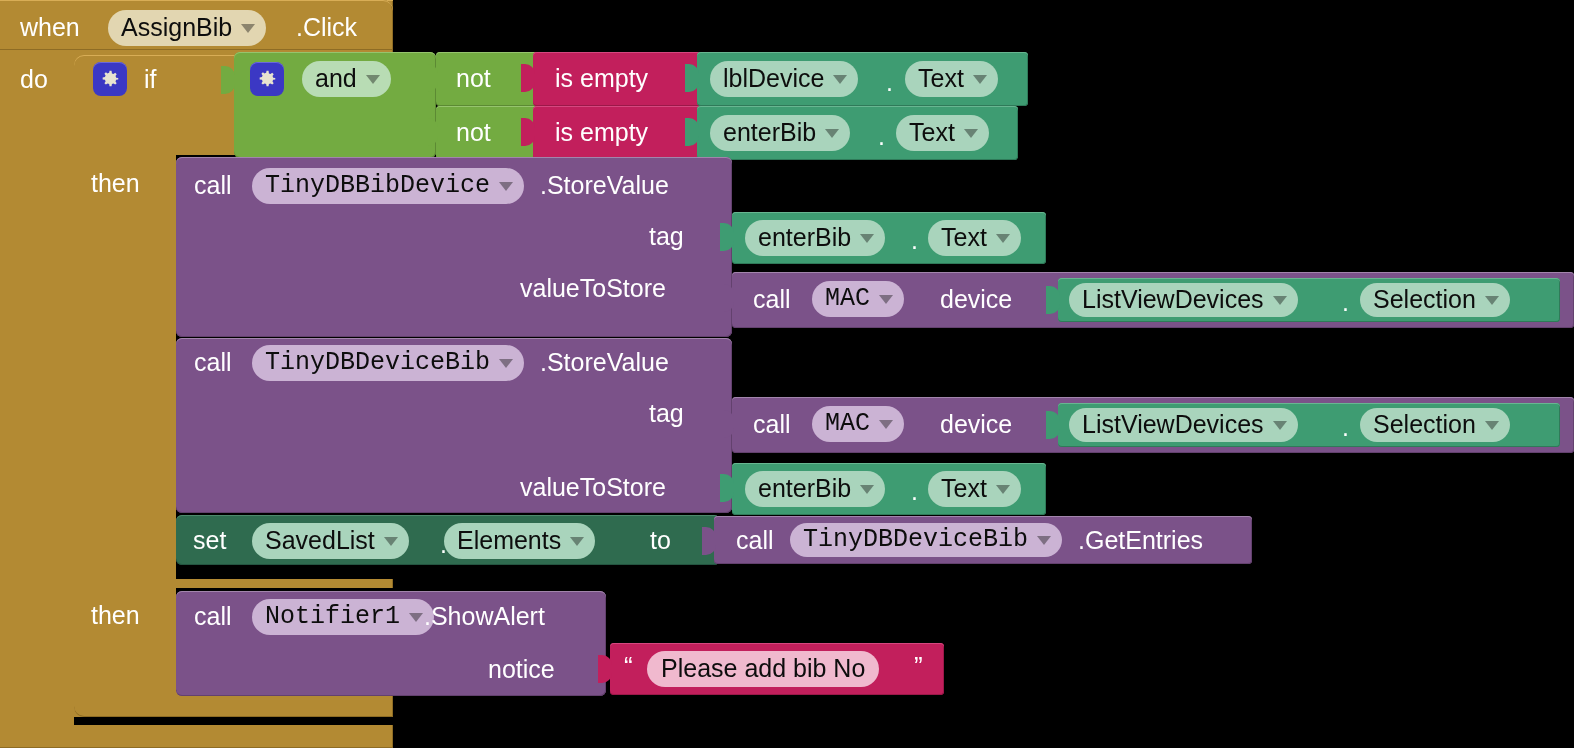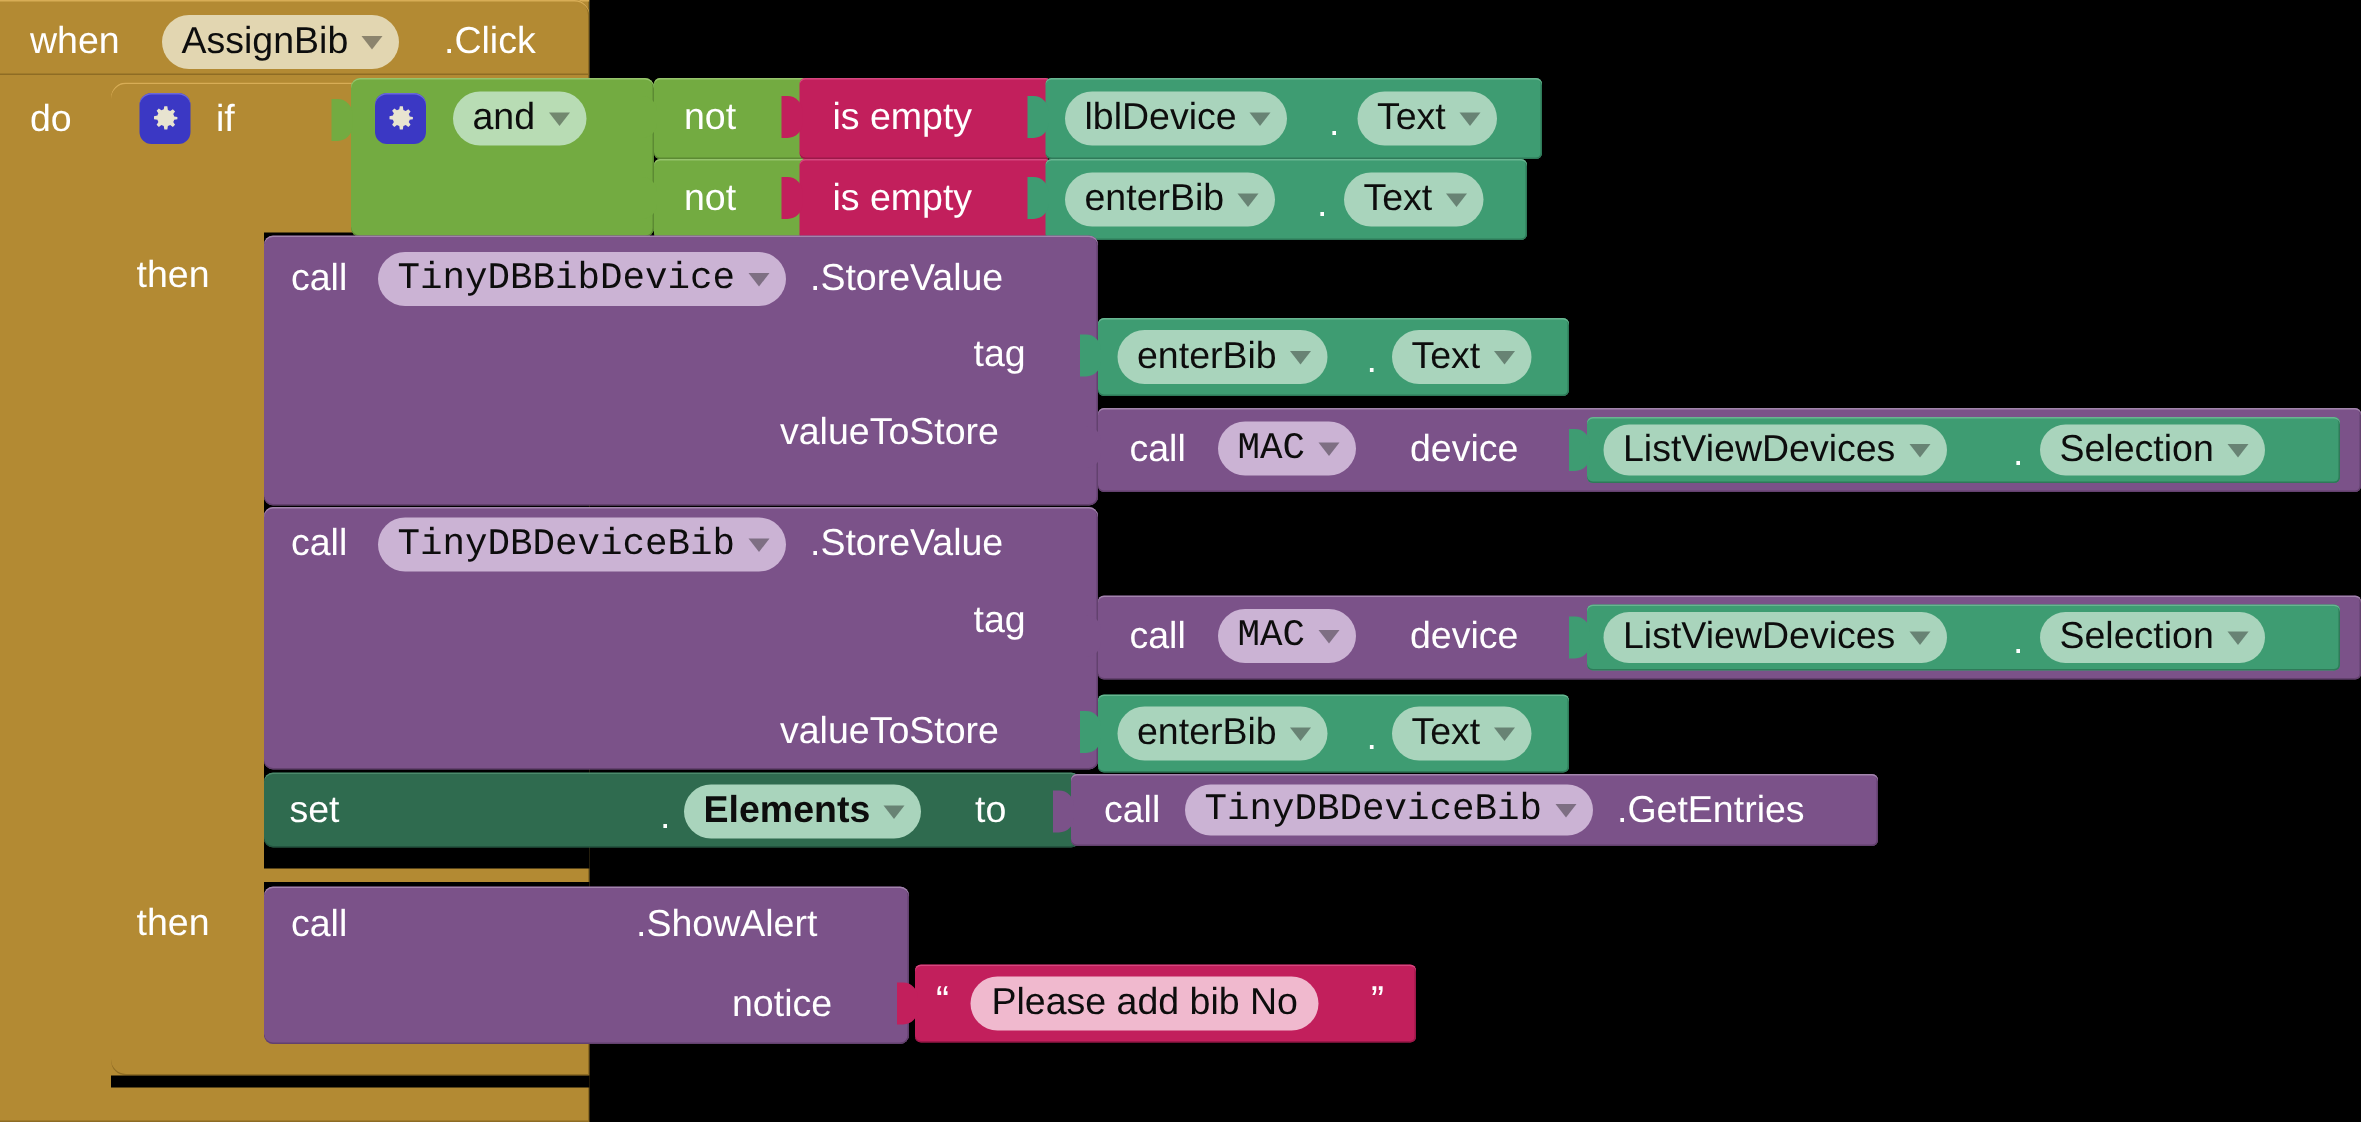--- a/index.html
+++ b/index.html
@@ -273,38 +273,46 @@
     <span class="caret"></span>
   </div>
   <span class="dot" style="left:911px; top:479px;">.</span>
   <div class="field pale-green" style="left:928px; top:471px;">
     <span class="txt">Text</span>
     <span class="caret"></span>
   </div>
 
   <div class="blk dteal dteal-edge" style="left:176px; top:515px; width:544px; height:50px; border-radius:6px;"></div>
   <span class="lbl" style="left:193px; top:528px;">set</span>
+  <div class="field pale-green" style="left:252px; top:523px;">
+    <span class="txt">SavedList</span>
+    <span class="caret"></span>
+  </div>
   <span class="dot" style="left:440px; top:532px;">.</span>
-  <div class="field pale-green" style="left:456px; top:523px;font-weight:bold;">
+  <div class="field pale-green" style="left:444px; top:523px;">
     <span class="txt">Elements</span>
     <span class="caret"></span>
   </div>
   <span class="lbl" style="left:650px; top:528px;">to</span>
 
   <div class="blk purple purple-edge" style="left:714px; top:516px; width:538px; height:48px; border-radius:4px;"></div>
   <div class="plug pu" style="left:702px; top:527px;"></div>
   <span class="lbl" style="left:736px; top:528px;">call</span>
   <div class="field lilac" style="left:790px; top:523px; height:34px;">
     <span class="txt">TinyDBDeviceBib</span>
     <span class="caret"></span>
   </div>
   <span class="lbl" style="left:1078px; top:528px;">.GetEntries</span>
 
   <div class="blk purple purple-edge" style="left:176px; top:591px; width:430px; height:105px; border-radius:6px;"></div>
   <span class="lbl" style="left:194px; top:604px;">call</span>
+  <div class="field lilac" style="left:252px; top:599px;">
+    <span class="txt">Notifier1</span>
+    <span class="caret"></span>
+  </div>
   <span class="lbl" style="left:424px; top:604px;">.ShowAlert</span>
 
   <span class="lbl" style="left:488px; top:657px;">notice</span>
 
   <div class="blk crimson crimson-edge" style="left:610px; top:643px; width:334px; height:52px; border-radius:4px;"></div>
   <div class="plug cr" style="left:598px; top:655px;"></div>
   <span class="quote" style="left:624px; top:653px;">“</span>
   <div class="field pink" style="left:647px; top:651px; padding:0 14px;">
     <span class="txt">Please add bib No</span>
   </div>

